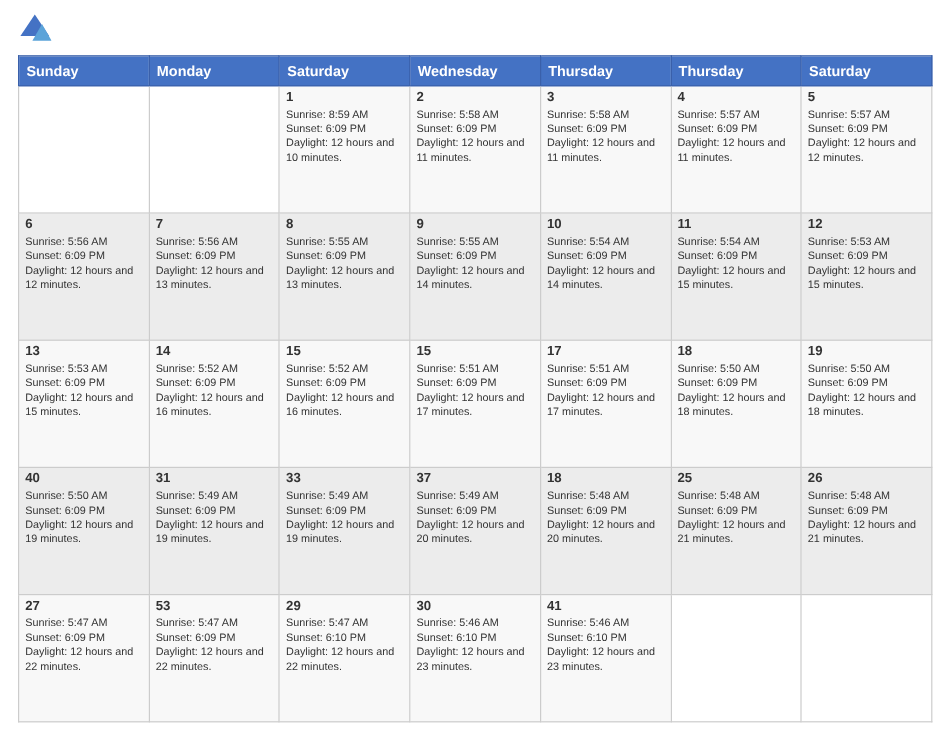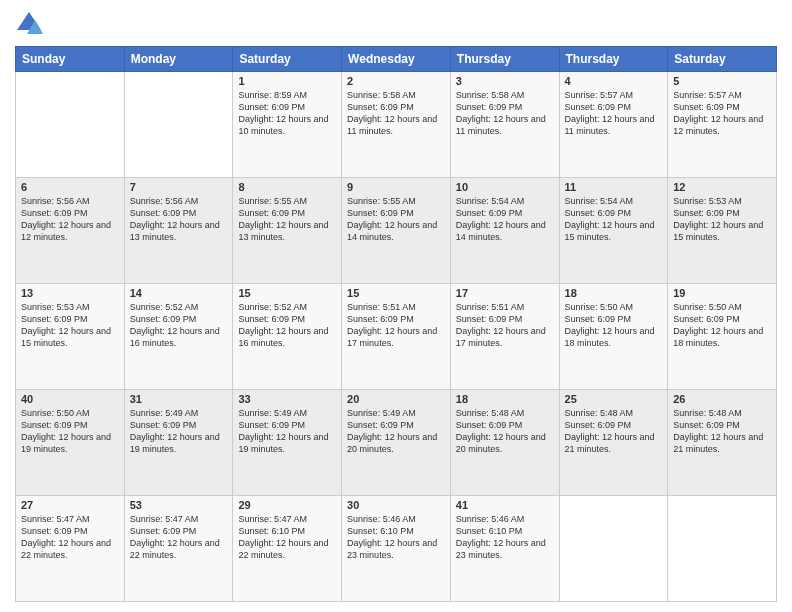--- a/index.html
+++ b/index.html
@@ -274,21 +274,21 @@
 Sunset: 6:09 PM
 Daylight: 12 hours and 19 minutes.</div>
           </td>
           <td>
             <span class="day-number">33</span>
             <div class="day-info" style="white-space: pre-line;">Sunrise: 5:49 AM
 Sunset: 6:09 PM
 Daylight: 12 hours and 19 minutes.</div>
           </td>
           <td>
-            <span class="day-number">20</span>
+            <span class="day-number">37</span>
             <div class="day-info" style="white-space: pre-line;">Sunrise: 5:49 AM
 Sunset: 6:09 PM
 Daylight: 12 hours and 20 minutes.</div>
           </td>
           <td>
             <span class="day-number">18</span>
             <div class="day-info" style="white-space: pre-line;">Sunrise: 5:48 AM
 Sunset: 6:09 PM
 Daylight: 12 hours and 20 minutes.</div>
           </td>

